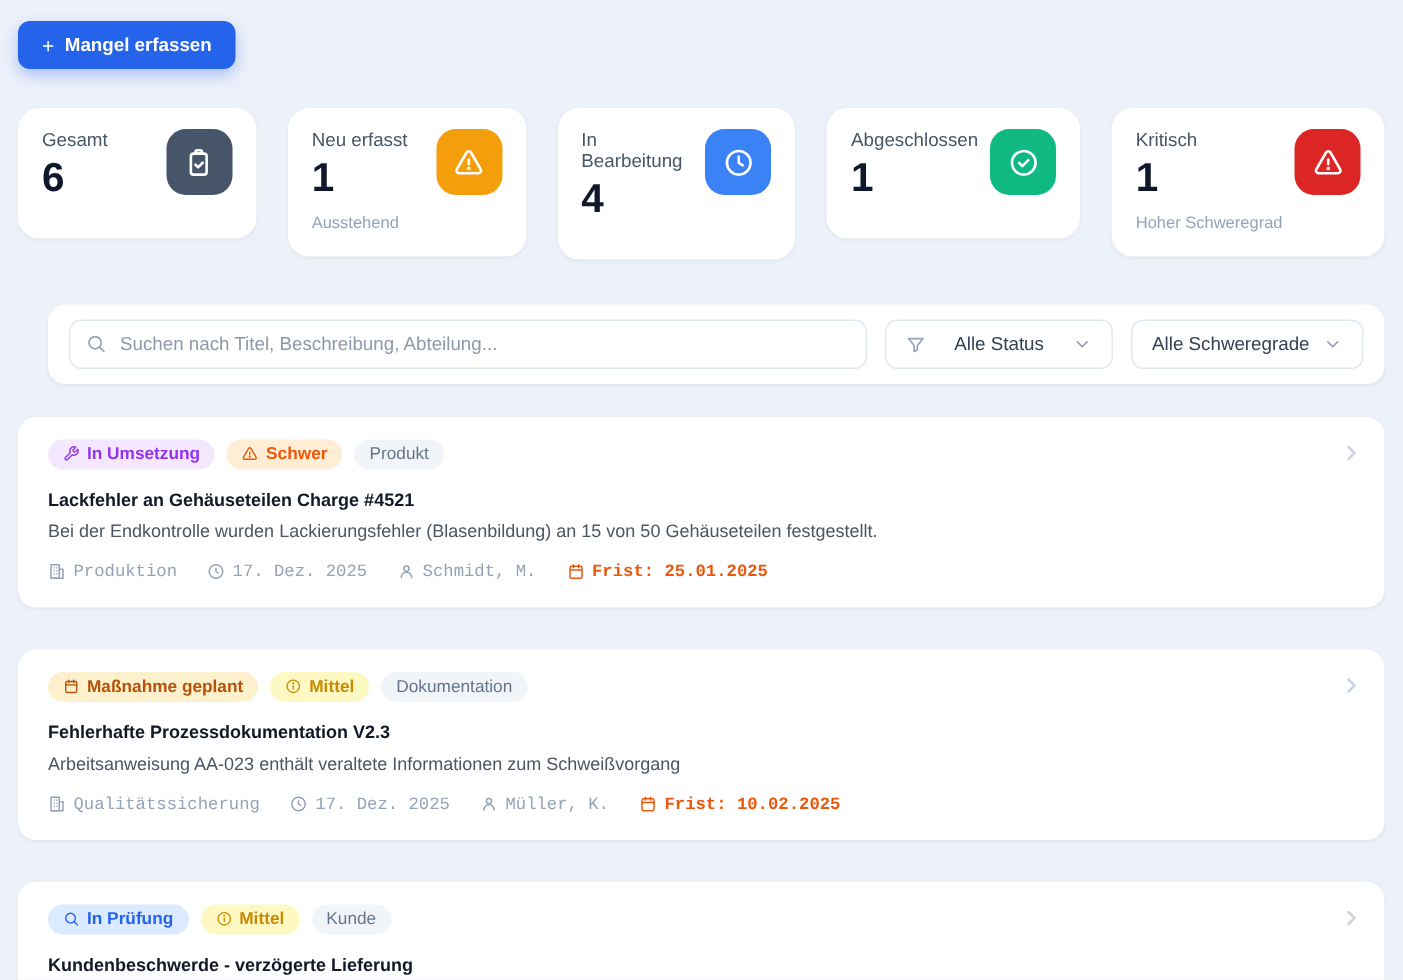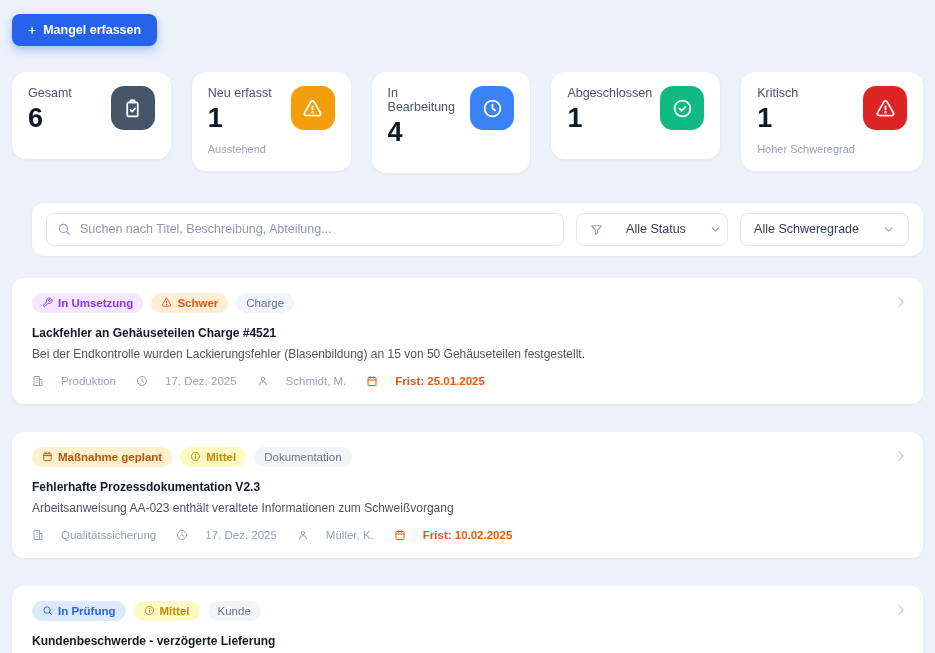--- a/index.html
+++ b/index.html
@@ -54,21 +54,21 @@
     width: 14px; height: 14px;
   }
   .search-input {
     width: 100%; height: 33px; border: 1px solid #e2e8f0; border-radius: 8px;
     padding: 0 12px 0 33px; font-family: inherit; font-size: 12.5px; color: #334155;
     outline: none; background: #fff;
   }
   .search-input::placeholder { color: #8d99ab; }
   .dropdown {
     height: 33px; border: 1px solid #e2e8f0; border-radius: 8px; background: #fff;
-    display: flex; align-items: center; gap: 23px; padding: 0 13px;
+    display: flex; align-items: center; gap: 9px; padding: 0 13px;
     font-size: 12.5px; color: #334155; cursor: pointer; white-space: nowrap;
   }
   .dropdown.status { width: 152px; justify-content: space-between; }
   .dropdown svg { width: 13px; height: 13px; flex: 0 0 auto; }
   
   .card-list { margin-top: 22px; }
   .defect-card {
     position: relative; background: #fff; border-radius: 12px;
     padding: 15px 20px 17px; margin-bottom: 28px; cursor: pointer;
     box-shadow: 0 1px 3px rgba(15,23,42,.06);
@@ -84,21 +84,21 @@
   .badge-amber  { background: #fdf0cd; color: #b45309; justify-content: flex-end; }
   .badge-yellow { background: #fef9c3; color: #ca8a04; }
   .badge-blue   { background: #dbeafe; color: #2563eb; }
   .badge-gray   { background: #f1f5f9; color: #64748b; font-weight: 500; }
   .defect-title { font-size: 12px; font-weight: 700; margin-top: 13px; color: #111827; }
   .defect-desc { font-size: 12px; color: #4b5563; margin-top: 7px; }
   .meta-row {
     display: flex; gap: 20px; align-items: center; margin-top: 14px;
     font-size: 11.5px; color: #94a3b8;
   }
-  .meta-item { display: inline-flex; align-items: flex-end; gap: 17px; }
+  .meta-item { display: inline-flex; align-items: flex-start; gap: 5px; font-family: Liberation Mono, monospace; }
   .meta-item svg { width: 12px; height: 12px; }
   .meta-deadline { color: #ea580c; font-weight: 700; }
   .card-chevron { position: absolute; top: 16px; right: 14px; }
   .card-chevron svg { width: 16px; height: 16px; }
 </style>
 </head>
 <body>
 
 <div class="header">
   <button class="btn-primary">
@@ -220,21 +220,21 @@
         <span>In Umsetzung</span>
       </span>
       <span class="badge badge-orange">
         <svg viewBox="0 0 24 24" fill="none" stroke="currentColor" stroke-width="2" stroke-linecap="round" stroke-linejoin="round">
             <path d="M10.3 4.2L2.9 17a2 2 0 0 0 1.7 3h14.8a2 2 0 0 0 1.7-3L13.7 4.2a2 2 0 0 0-3.4 0z"></path>
             <line x1="12" y1="9.5" x2="12" y2="13"></line>
             <circle cx="12" cy="16.3" r="0.6" fill="currentColor"></circle>
           </svg>
         <span>Schwer</span>
       </span>
-      <span class="badge badge-gray">Charge</span>
+      <span class="badge badge-gray">Produkt</span>
     </div>
     <div class="defect-title">Lackfehler an Gehäuseteilen Charge #4521</div>
     <div class="defect-desc">Bei der Endkontrolle wurden Lackierungsfehler (Blasenbildung) an 15 von 50 Gehäuseteilen festgestellt.</div>
     <div class="meta-row">
       <span class="meta-item">
         <svg viewBox="0 0 24 24" fill="none" stroke="currentColor" stroke-width="2" stroke-linejoin="round">
             <rect x="4" y="3" width="11" height="18"></rect>
             <path d="M15 9h5v12H4"></path>
             <path d="M7.5 7h1.5M7.5 11h1.5M7.5 15h1.5M11 7h1.5M11 11h1.5M11 15h1.5"></path>
           </svg>

